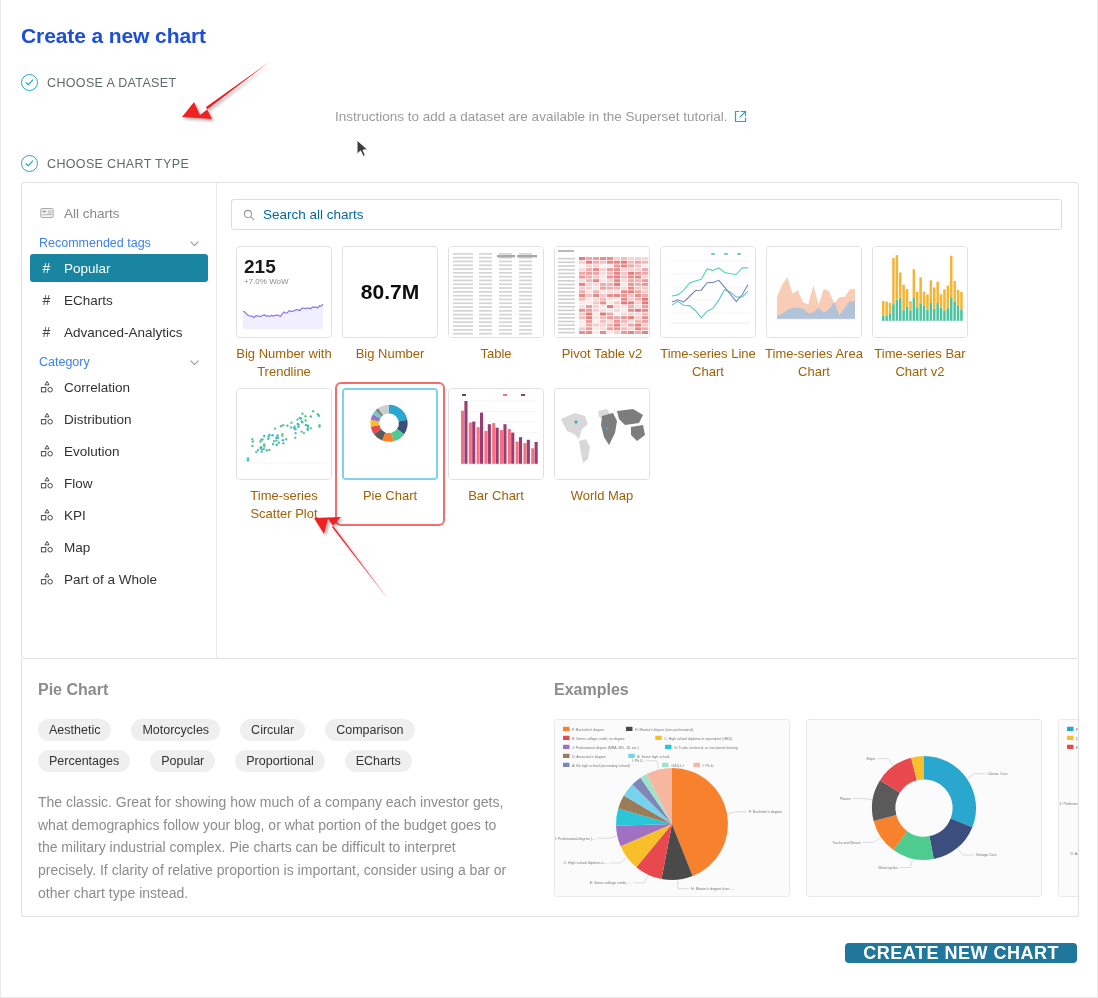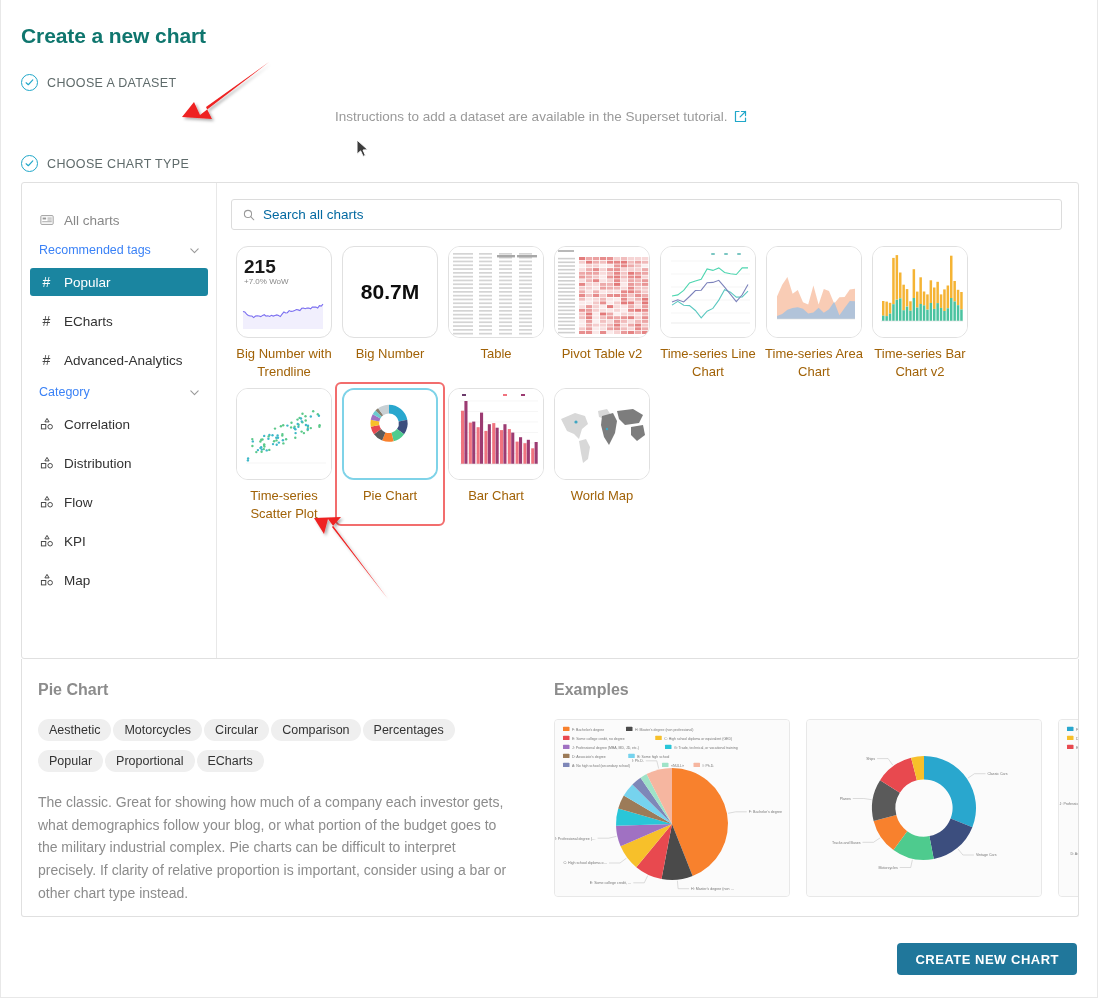--- a/index.html
+++ b/index.html
@@ -15,21 +15,21 @@
     width: 1098px; height: 998px;
     background: #fff;
     border: 1px solid #e8e8e8;
     border-top: none;
     overflow: hidden;
   }
 
   
   .page-title {
     position: absolute; left: 20px; top: 24px;
-    font-size: 21px; font-weight: bold; color: #0f766e;
+    font-size: 21px; font-weight: bold; color: #1d4ed8;
     letter-spacing: -0.1px;
   }
 
   
   .step { position: absolute; display: flex; align-items: center; gap: 9px; }
   .step-check {
     width: 17px; height: 17px; border-radius: 50%;
     border: 1.4px solid #20A7C9;
     display: flex; align-items: center; justify-content: center;
     flex: 0 0 auto;
@@ -69,21 +69,21 @@
     background: #fff; display: flex; overflow: hidden;
   }
   .ct-sidebar {
     width: 195px; flex: 0 0 195px;
     border-right: 1px solid #e8e8e8;
     padding-top: 12px; overflow: hidden;
     position: relative;
   }
   .side-row {
     display: flex; align-items: center; gap: 10px;
-    height: 28px; margin: 11px 8px; padding: 0 9px;
+    height: 28px; margin: 4px 8px; padding: 0 9px;
     font-size: 13.5px; color: #323232; border-radius: 3px;
     cursor: pointer; white-space: nowrap;
   }
   .side-row .ic { display: flex; width: 15px; flex: 0 0 15px; justify-content: center; color: #444; }
   .side-row.all-charts { color: #888; margin-bottom: 8px; }
   .side-row.all-charts .ic { color: #999; }
   .side-row.selected { background: #1A85A0; color: #fff; }
   .side-row.selected .ic { color: #fff; }
   .side-group {
     display: flex; align-items: center; justify-content: space-between;
@@ -98,21 +98,21 @@
     display: flex; align-items: center; gap: 8px; padding: 0 11px;
     margin-bottom: 16px;
   }
   .search-box .sic { color: #9a9a9a; display: flex; }
   .search-ph { font-size: 13.5px; color: #0369a1; }
 
   .thumbs { display: flex; flex-wrap: wrap; gap: 0; }
   .thumb { width: 106px; margin-right: 0; margin-bottom: 6px; }
   .thumb-frame {
     width: 96px; height: 92px; margin: 0 auto;
-    border: 1px solid #e0e0e0; border-radius: 12px;
+    border: 1px solid #e0e0e0; border-radius: 4px;
     background: #fff; overflow: hidden; position: relative;
     display: flex; align-items: center; justify-content: center;
   }
   .thumb-label {
     margin-top: 7px; font-size: 13px; color: #a16207; text-align: center;
     line-height: 1.42;
   }
   .thumb.selected .thumb-frame { border: 2px solid #7fd3e8; }
   .thumb.selected {
     outline: 2px solid #f26d6d; border-radius: 4px;
@@ -124,44 +124,44 @@
   .detail {
     position: absolute; left: 20px; top: 659px;
     width: 1058px; height: 258px;
     border: 1px solid #e0e0e0; border-top: none;
     border-radius: 0 0 3px 3px;
     background: #fff; display: flex; padding: 22px 0 0 0;
   }
   .detail-left { width: 520px; flex: 0 0 520px; padding-left: 16px; }
   .detail-right { flex: 1; padding-left: 12px; position: relative; overflow: hidden; }
   .detail-h { font-size: 16px; font-weight: bold; color: #8c8c8c; margin-bottom: 20px; }
-  .tags { display: flex; flex-wrap: wrap; gap: 9px 2px; max-width: 465px; }
+  .tags { display: flex; flex-wrap: wrap; gap: 9px 20px; max-width: 465px; }
   .tag {
     background: #efefef; color: #333; border-radius: 11px;
     font-size: 12.5px; padding: 4px 11px; white-space: nowrap;
   }
   .descr {
     margin-top: 19px; font-size: 14px; color: #8c8c8c;
     line-height: 1.62; max-width: 470px;
   }
 
   .examples { display: flex; gap: 16px; margin-top: 2px; }
   .ex-card {
     width: 236px; height: 178px; flex: 0 0 236px;
     border: 1px solid #e8e8e8; border-radius: 4px;
     background: #fbfbfb; overflow: hidden; position: relative;
   }
   .ex-card svg { display: block; }
 
   
   .footer-btn {
     position: absolute; right: 20px; top: 943px;
-    height: 32px; padding: 0 18px;
+    height: 20px; padding: 0 18px;
     background: #20779B; color: #fff; border: none; border-radius: 4px;
-    font-size: 13px; font-weight: bold; letter-spacing: 0.5px;
+    font-size: 18px; font-weight: bold; letter-spacing: 0.5px;
     font-family: "Liberation Sans", sans-serif;
     cursor: pointer; display: flex; align-items: center;
   }
 
   
   .cursor { position: absolute; left: 355px; top: 139px; pointer-events: none; }
   .anno { position: absolute; pointer-events: none; }
   #arrow-dataset { left: 155px; top: 60px; }
   #arrow-pie { left: 305px; top: 505px; }
 </style>
@@ -269,41 +269,61 @@
           <span>Distribution</span>
         </div>
         <div class="side-row">
           <span class="ic">
             <svg width="14" height="14" viewBox="0 0 16 16">
               <path d="M8 1.6 L10.4 5.6 H5.6 Z" fill="none" stroke="currentColor" stroke-width="1.1" stroke-linejoin="round"></path>
               <rect x="1.6" y="8.6" width="5" height="5" fill="none" stroke="currentColor" stroke-width="1.1"></rect>
               <circle cx="11.6" cy="11.1" r="2.6" fill="none" stroke="currentColor" stroke-width="1.1"></circle>
             </svg>
           </span>
-          <span>Flow</span>
+          <span>Evolution</span>
         </div>
         <div class="side-row">
           <span class="ic">
             <svg width="14" height="14" viewBox="0 0 16 16">
               <path d="M8 1.6 L10.4 5.6 H5.6 Z" fill="none" stroke="currentColor" stroke-width="1.1" stroke-linejoin="round"></path>
               <rect x="1.6" y="8.6" width="5" height="5" fill="none" stroke="currentColor" stroke-width="1.1"></rect>
               <circle cx="11.6" cy="11.1" r="2.6" fill="none" stroke="currentColor" stroke-width="1.1"></circle>
             </svg>
           </span>
-          <span>KPI</span>
+          <span>Flow</span>
         </div>
         <div class="side-row">
           <span class="ic">
             <svg width="14" height="14" viewBox="0 0 16 16">
               <path d="M8 1.6 L10.4 5.6 H5.6 Z" fill="none" stroke="currentColor" stroke-width="1.1" stroke-linejoin="round"></path>
               <rect x="1.6" y="8.6" width="5" height="5" fill="none" stroke="currentColor" stroke-width="1.1"></rect>
               <circle cx="11.6" cy="11.1" r="2.6" fill="none" stroke="currentColor" stroke-width="1.1"></circle>
             </svg>
           </span>
+          <span>KPI</span>
+        </div>
+        <div class="side-row">
+          <span class="ic">
+            <svg width="14" height="14" viewBox="0 0 16 16">
+              <path d="M8 1.6 L10.4 5.6 H5.6 Z" fill="none" stroke="currentColor" stroke-width="1.1" stroke-linejoin="round"></path>
+              <rect x="1.6" y="8.6" width="5" height="5" fill="none" stroke="currentColor" stroke-width="1.1"></rect>
+              <circle cx="11.6" cy="11.1" r="2.6" fill="none" stroke="currentColor" stroke-width="1.1"></circle>
+            </svg>
+          </span>
           <span>Map</span>
+        </div>
+        <div class="side-row">
+          <span class="ic">
+            <svg width="14" height="14" viewBox="0 0 16 16">
+              <path d="M8 1.6 L10.4 5.6 H5.6 Z" fill="none" stroke="currentColor" stroke-width="1.1" stroke-linejoin="round"></path>
+              <rect x="1.6" y="8.6" width="5" height="5" fill="none" stroke="currentColor" stroke-width="1.1"></rect>
+              <circle cx="11.6" cy="11.1" r="2.6" fill="none" stroke="currentColor" stroke-width="1.1"></circle>
+            </svg>
+          </span>
+          <span>Part of a Whole</span>
         </div>
       </div>
     <div class="ct-main">
       <div class="search-box">
         <span class="sic">
           <svg width="12" height="12" viewBox="0 0 14 14">
               <circle cx="5.8" cy="5.8" r="4.2" fill="none" stroke="currentColor" stroke-width="1.2"></circle>
               <path d="M9 9 L12.6 12.6" stroke="currentColor" stroke-width="1.2" stroke-linecap="round"></path>
             </svg>
         </span>

